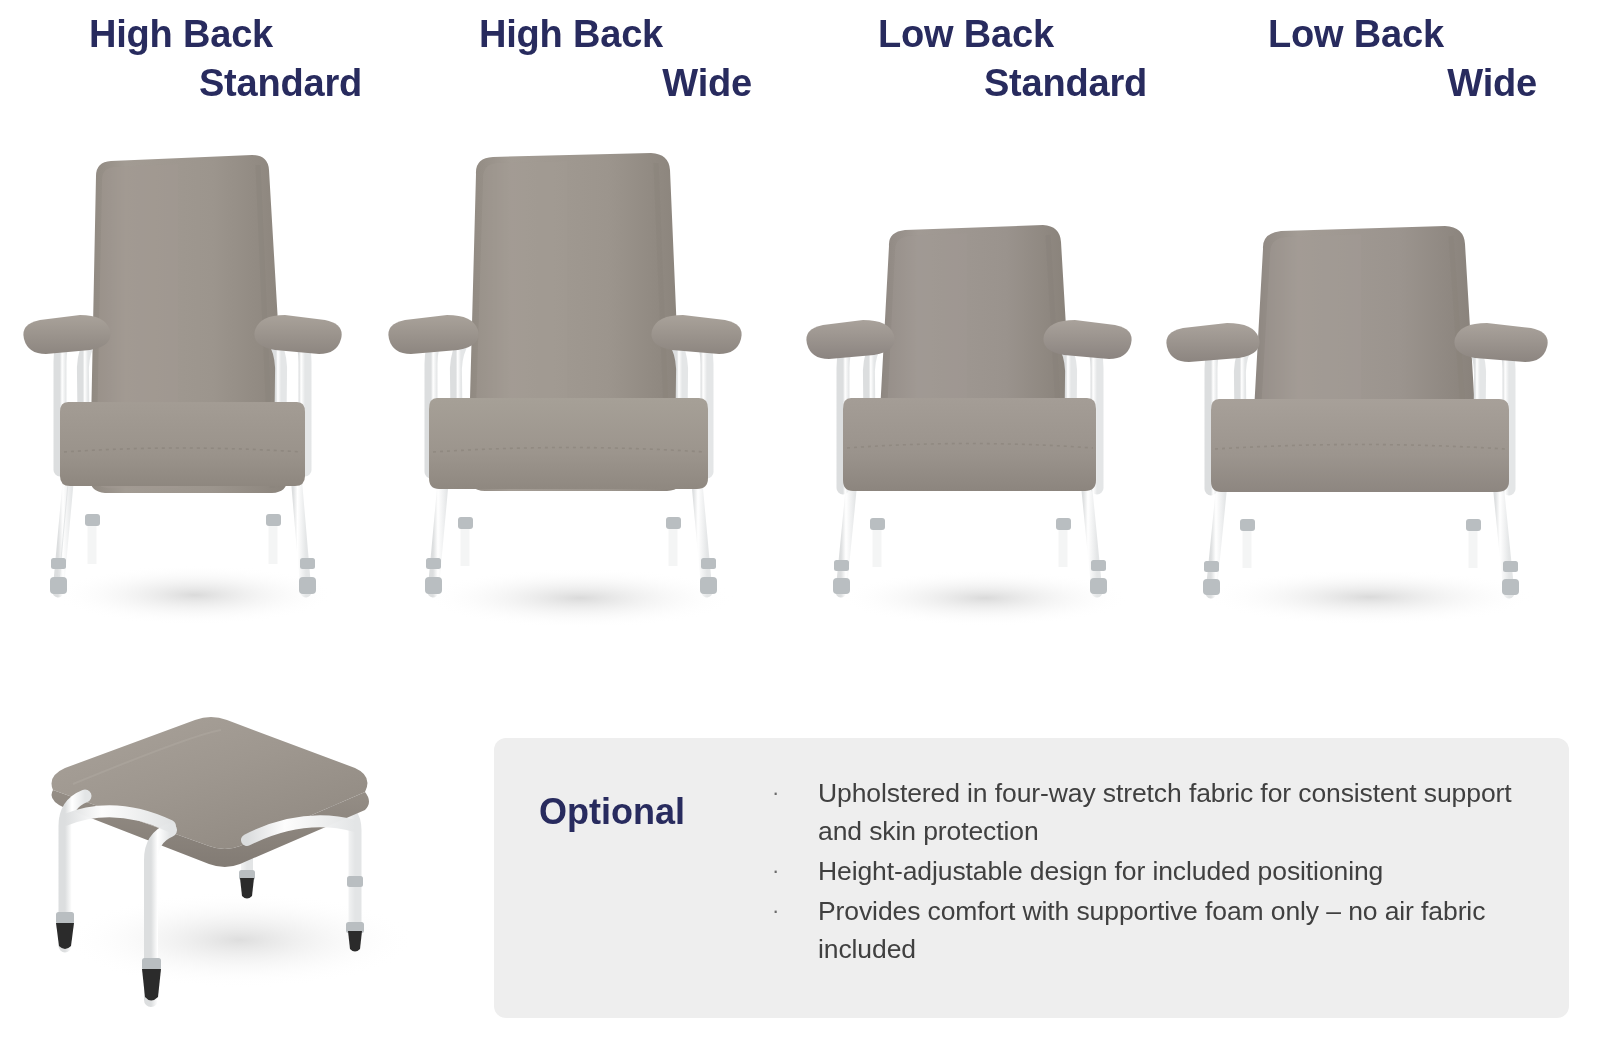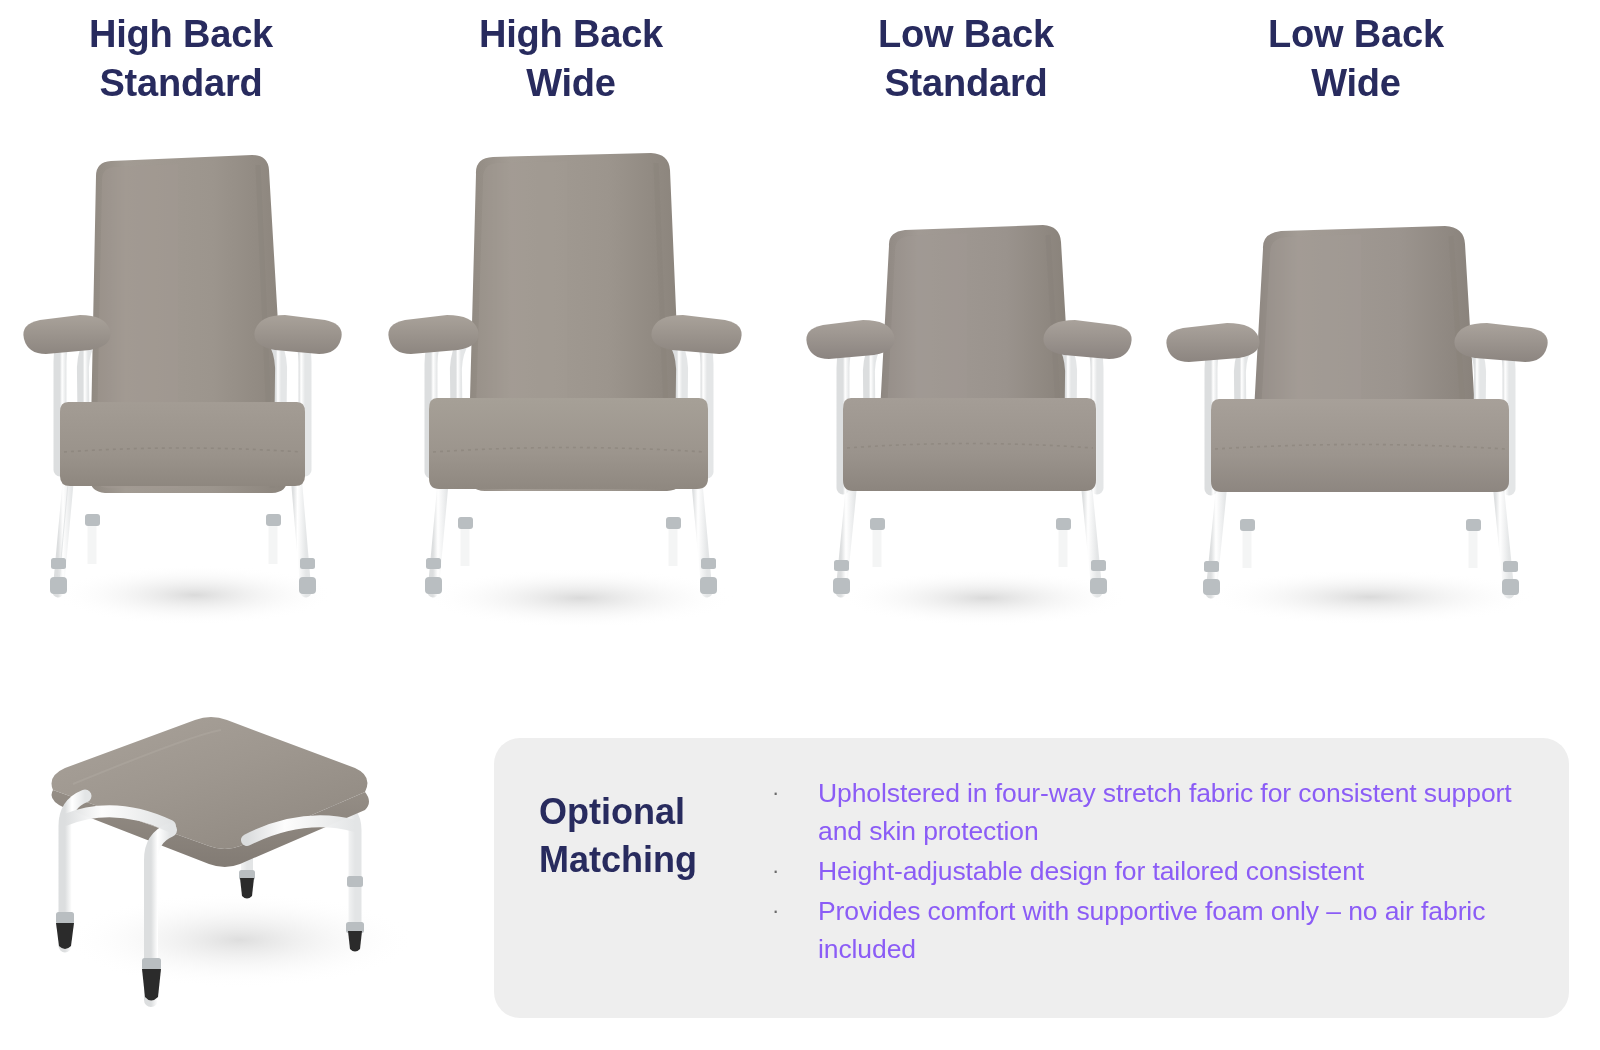--- a/index.html
+++ b/index.html
@@ -21,33 +21,33 @@
   .heading {
     position: absolute;
     top: 10px;
     text-align: center;
     color: #282b5e;
     font-weight: bold;
     font-size: 38px;
     line-height: 1.28;
     letter-spacing: -0.2px;
   }
-  .heading .l2 { display: block; }
+  .heading .l2 { display: block; text-align: right; }
 
   
   .chair { position: absolute; }
   .chair-svg { display: block; width: 100%; height: 100%; }
 
   
   #legrest-panel {
     position: absolute;
     left: 494px; top: 738px;
     width: 1075px; height: 280px;
     background: #eeeeee;
-    border-radius: 26px;
+    border-radius: 12px;
   }
   #panel-title {
     position: absolute;
     left: 45px; top: 50px;
     width: 215px;
     color: #282b5e;
     font-weight: bold;
     font-size: 36px;
     line-height: 1.33;
   }
@@ -66,21 +66,21 @@
     width: 52px;
     flex: 0 0 52px;
     color: #6b6b6b;
     font-size: 22px;
     line-height: 38px;
     text-align: left;
     padding-left: 6px;
   }
   .bullet-text {
     flex: 1 1 auto;
-    color: #8b5cf6;
+    color: #404040;
     font-size: 26.5px;
     line-height: 38px;
     letter-spacing: -0.1px;
   }
 </style>
 </head>
 <body>
 
 <div id="page">
 
@@ -409,31 +409,30 @@
       <path d="M117 269 L136 269 L133 297 Q126 304 120 297 Z" fill="#2b2b2b"></path>
 
       <path d="M40 120 Q90 100 145 126" stroke="url(#glrtube)" stroke-width="12" fill="none" stroke-linecap="round" opacity="0.98"></path>
       <path d="M222 140 Q278 112 330 126" stroke="url(#glrtube)" stroke-width="12" fill="none" stroke-linecap="round" opacity="0.98"></path>
     </svg>
   </div>
 
   <div id="legrest-panel">
     <div id="panel-title">
       <span class="tl">Optional</span>
-      <span class="tl">Matching</span>
     </div>
 
     <div id="bullet-list">
       <div class="bullet-row">
         <span class="bullet-dot">·</span>
         <span class="bullet-text">Upholstered in four-way stretch fabric for consistent support and skin protection</span>
       </div>
       <div class="bullet-row">
         <span class="bullet-dot">·</span>
-        <span class="bullet-text">Height-adjustable design for tailored consistent</span>
+        <span class="bullet-text">Height-adjustable design for included positioning</span>
       </div>
       <div class="bullet-row">
         <span class="bullet-dot">·</span>
         <span class="bullet-text">Provides comfort with supportive foam only – no air fabric included</span>
       </div>
     </div>
   </div>
 
 </div>
 

